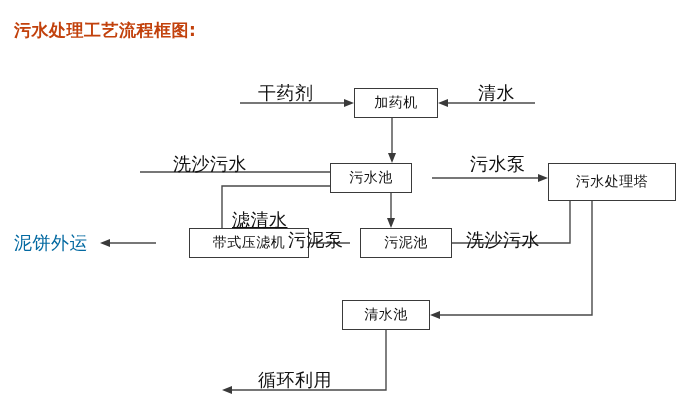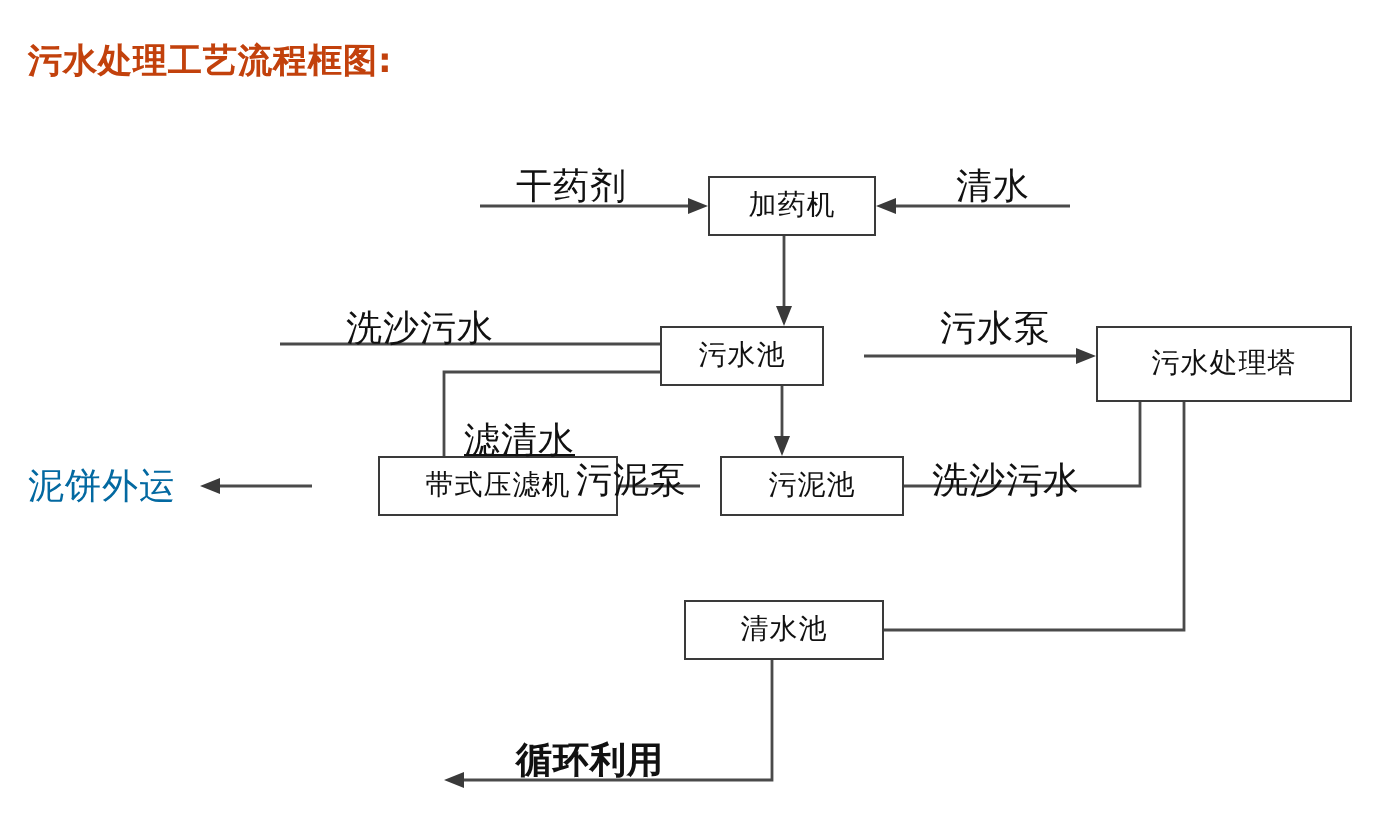--- a/index.html
+++ b/index.html
@@ -160,35 +160,35 @@
   </div>
 
   <div class="node" style="left:156px; top:228px; width:120px; height:30px;margin-left:33px;">
     <span>带式压滤机</span>
   </div>
 
   <div class="node" style="left:360px; top:228px; width:92px; height:30px;">
     <span>污泥池</span>
   </div>
 
-  <div class="node" style="left:342px; top:300px; width:100px; height:30px;text-align:center;">
+  <div class="node" style="left:342px; top:300px; width:88px; height:30px;text-align:center;">
     <span>清水池</span>
   </div>
 
   <div class="edge-label" style="left:258px; top:81px;">干药剂</div>
 
   <div class="edge-label" style="left:478px; top:81px;text-align:right;">清水</div>
 
   <div class="edge-label" style="left:173px; top:152px;">洗沙污水</div>
 
   <div class="edge-label" style="left:232px; top:208px;text-decoration:underline;">滤清水</div>
 
   <div class="edge-label" style="left:470px; top:152px;">污水泵</div>
 
   <div class="edge-label" style="left:466px; top:228px;">洗沙污水</div>
 
   <div class="edge-label" style="left:288px; top:228px;">污泥泵</div>
 
   <div class="term-label" style="left:14px; top:231px;">泥饼外运</div>
 
-  <div class="edge-label" style="left:258px; top:368px;font-weight:bold;">循环利用</div>
+  <div class="edge-label" style="left:258px; top:368px;">循环利用</div>
 
 </div>
 
 </body></html>

